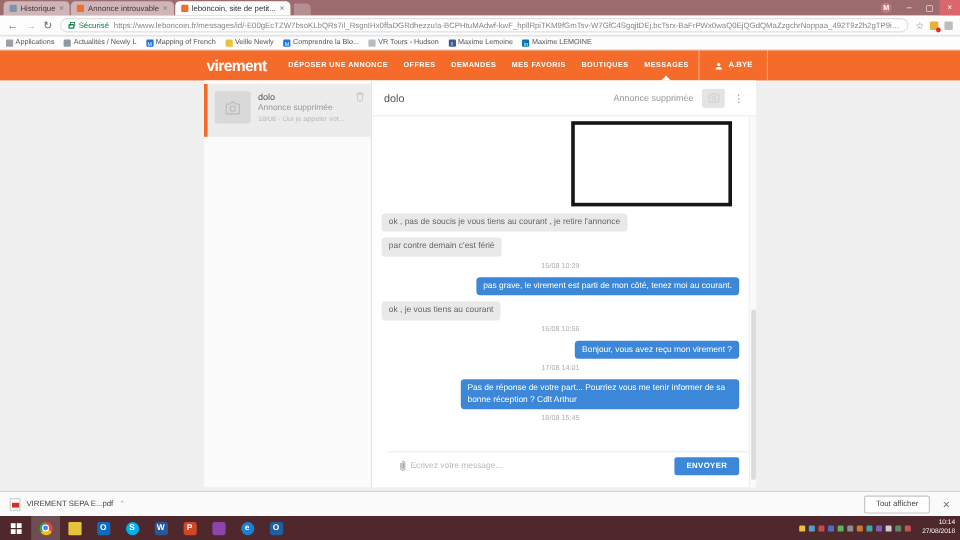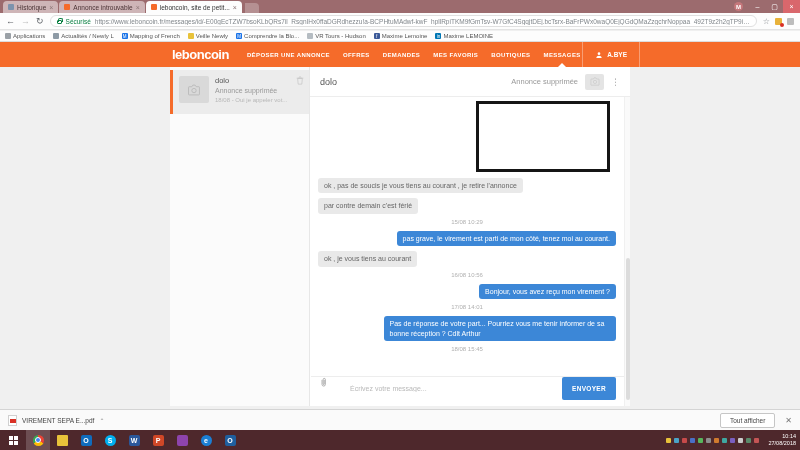--- a/index.html
+++ b/index.html
@@ -79,22 +79,22 @@
   .row { display:flex; margin-bottom:5px; }
   .row.right { justify-content:flex-end; }
   .bubble { max-width:78%; font-size:7px; line-height:1.35; padding:3px 6px; border-radius:3px; }
   .bubble.rcv { background:#e9e9e9; color:#666; }
   .bubble.snt { background:#3c87d7; color:#fff; }
   .ts { text-align:center; font-size:6px; color:#b0b0b0; margin:5px 0 6px; }
 
   .scrollbar { position:absolute; top:30px; right:0; width:6px; bottom:0; background:#fafafa; border-left:1px solid #f0f0f0; }
   .scroll-thumb { position:absolute; top:52%; left:1px; width:4px; height:46%; background:#dcdcdc; border-radius:2px; }
 
-  .chat-input { position:absolute; left:1px; right:6px; bottom:6px; height:24px; border-top:1px solid #ededed; background:#fff;
-                display:flex; padding:0 8px; gap:22px; }
+  .chat-input { position:absolute; left:13px; right:6px; bottom:6px; height:24px; border-top:1px solid #ededed; background:#fff;
+                display:flex; align-items:center; padding:0 8px; gap:2px; }
   .chat-input input { flex:1; border:none; outline:none; font-size:7px; color:#555; font-family:"Liberation Sans",sans-serif; }
   .chat-input input::placeholder { color:#b9b9b9; }
   .send-btn { background:#3c87d7; color:#fff; font-size:6.5px; font-weight:bold; border:none; border-radius:2px; padding:4px 10px; letter-spacing:.3px; }
 
   
   .dlbar { position:absolute; left:0; right:0; bottom:20px; height:21px; background:#fafafa; border-top:1px solid #d4d4d4;
            display:flex; align-items:center; padding:0 8px; gap:5px; }
   .pdf-icon { width:9px; height:11px; background:#fff; border:1px solid #d0d0d0; position:relative; }
   .pdf-icon::after { content:""; position:absolute; left:1px; top:3px; width:6px; height:4px; background:#d93025; }
   .dl-name { font-size:6.5px; color:#444; }
@@ -197,21 +197,21 @@
       <i class="bi-f">f</i>
       <span>Maxime Lemoine</span>
     </span>
   <span class="bm">
       <i class="bi-in">in</i>
       <span>Maxime LEMOINE</span>
     </span>
 </div>
 
 <div class="lbc">
-  <span class="lbc-logo">leboncoin</span>
+  <span class="lbc-logo">virement</span>
   <div class="lbc-nav">
     <span class="lbc-item">DÉPOSER UNE ANNONCE</span>
     <span class="lbc-item">OFFRES</span>
     <span class="lbc-item">DEMANDES</span>
     <span class="lbc-item">MES FAVORIS</span>
     <span class="lbc-item">BOUTIQUES</span>
     <span class="lbc-item active">MESSAGES</span>
   </div>
   <div class="lbc-account">
     <svg width="8" height="8" viewBox="0 0 24 24">

